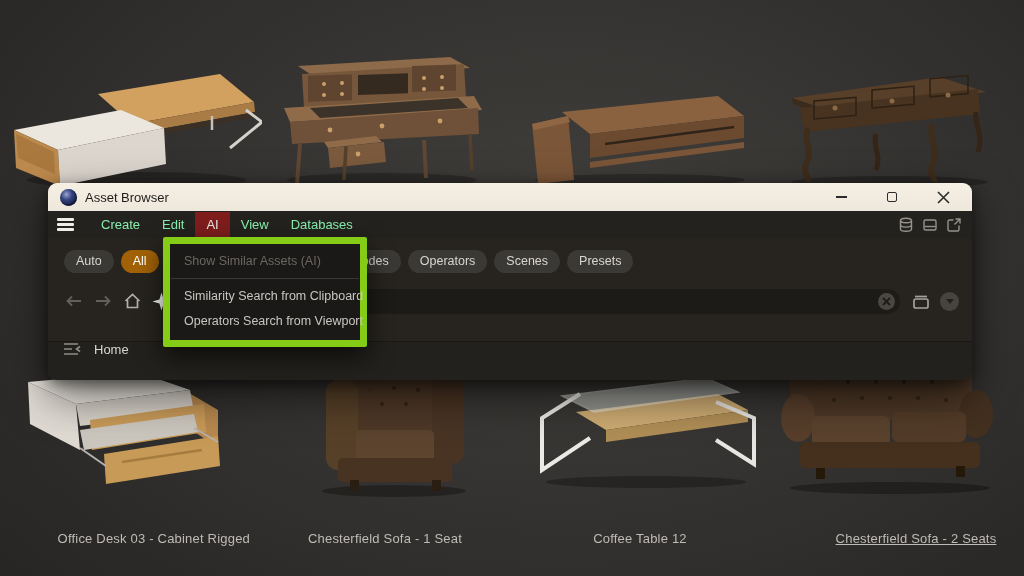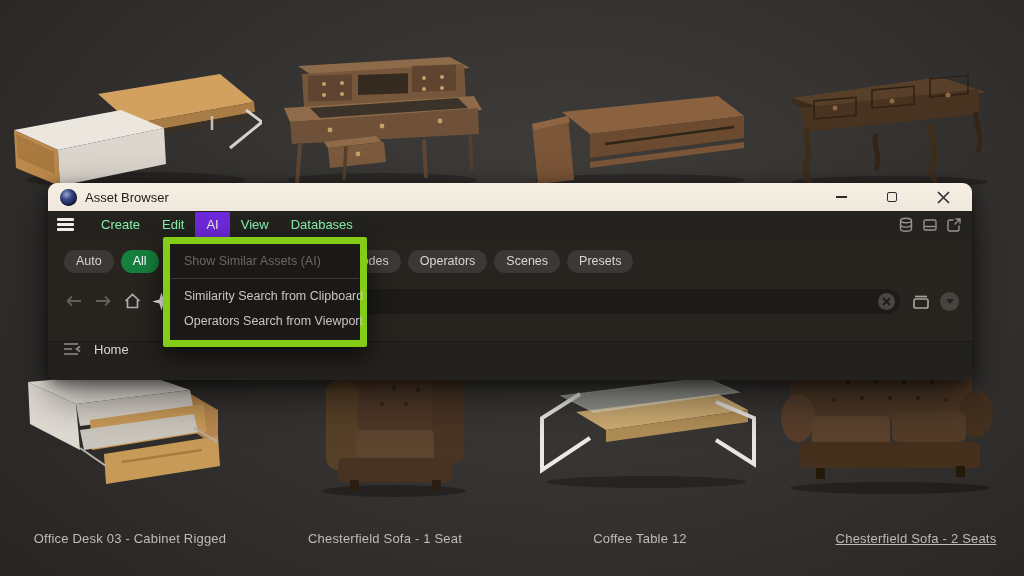--- a/index.html
+++ b/index.html
@@ -42,34 +42,34 @@
   .ctl-max i { display:block; width:10px; height:10px; border:1.6px solid #2b2b2b; border-radius:2px; }
 
   .menubar {
     height:27px; background:#24221e; display:flex; align-items:center; padding-left:9px;
   }
   .hamburger { width:17px; display:flex; flex-direction:column; gap:2.5px; margin-right:16px; }
   .hamburger i { height:2.4px; background:#efede8; border-radius:1px; }
   .menu-item {
     font-size:13px; color:#86efac; padding:5px 11px; cursor:default;
   }
-  .menu-item.active { background:#6d28d9; color:#e9e7e3; }
+  .menu-item.active { background:#7f1d1d; color:#e9e7e3; }
   .menubar-icons { margin-left:auto; display:flex; align-items:center; gap:6px; padding-right:9px; }
   .mb-icon { width:18px; height:18px; display:flex; align-items:center; justify-content:center; }
 
   .content {
     flex:1; background:#27241f; border-radius:0 0 9px 9px; position:relative;
   }
   
   .chips-row { position:absolute; left:16px; top:12px; display:flex; gap:7px; align-items:center; }
   .chip {
     height:23px; line-height:23px; padding:0 12px; border-radius:12px;
     background:#3b3935; color:#d9d6d1; font-size:12.5px; white-space:nowrap;
   }
-  .chip.selected { background:#15803d; color:#ffffff; }
+  .chip.selected { background:#a16207; color:#ffffff; }
   .chip-spacer { width:168px; height:1px; }
 
   
   .nav-row { position:absolute; left:16px; right:13px; top:49px; height:28px; display:flex; align-items:center; gap:9px; }
   .nav-icon { width:20px; height:20px; display:flex; align-items:center; justify-content:center; }
   .search-field {
     flex:1; height:25px; background:#1c1b18; border:none; outline:none;
     border-radius:13px; margin:0 2px 0 4px; position:relative;
     display:flex; align-items:center;
   }
@@ -254,21 +254,21 @@
     <ellipse cx="26" cy="50" rx="17" ry="24" fill="#573e2b"></ellipse>
     <ellipse cx="204" cy="46" rx="17" ry="24" fill="#43301f"></ellipse>
     <rect x="40" y="48" width="78" height="30" rx="6" fill="#5a422d"></rect>
     <rect x="120" y="44" width="74" height="30" rx="6" fill="#523b28"></rect>
     <rect x="28" y="74" width="180" height="26" rx="5" fill="#452f1d"></rect>
     <rect x="44" y="100" width="9" height="11" fill="#241808"></rect>
     <rect x="184" y="98" width="9" height="11" fill="#241808"></rect>
   </svg>
 </div>
 
-<div class="asset-label" style="left:10px; width:240px;">Office Desk 03 - Cabinet Rigged</div>
+<div class="asset-label" style="left:10px; width:240px;text-align:right;">Office Desk 03 - Cabinet Rigged</div>
 <div class="asset-label" style="left:265px; width:240px;">Chesterfield Sofa - 1 Seat</div>
 <div class="asset-label" style="left:520px; width:240px;">Coffee Table 12</div>
 <div class="asset-label" style="left:796px; width:240px;text-decoration:underline;">Chesterfield Sofa - 2 Seats</div>
 
 <div class="window">
 
   <div class="titlebar">
     <span class="c4d-logo"></span>
     <span class="win-title">Asset Browser</span>
     <span class="win-controls">

